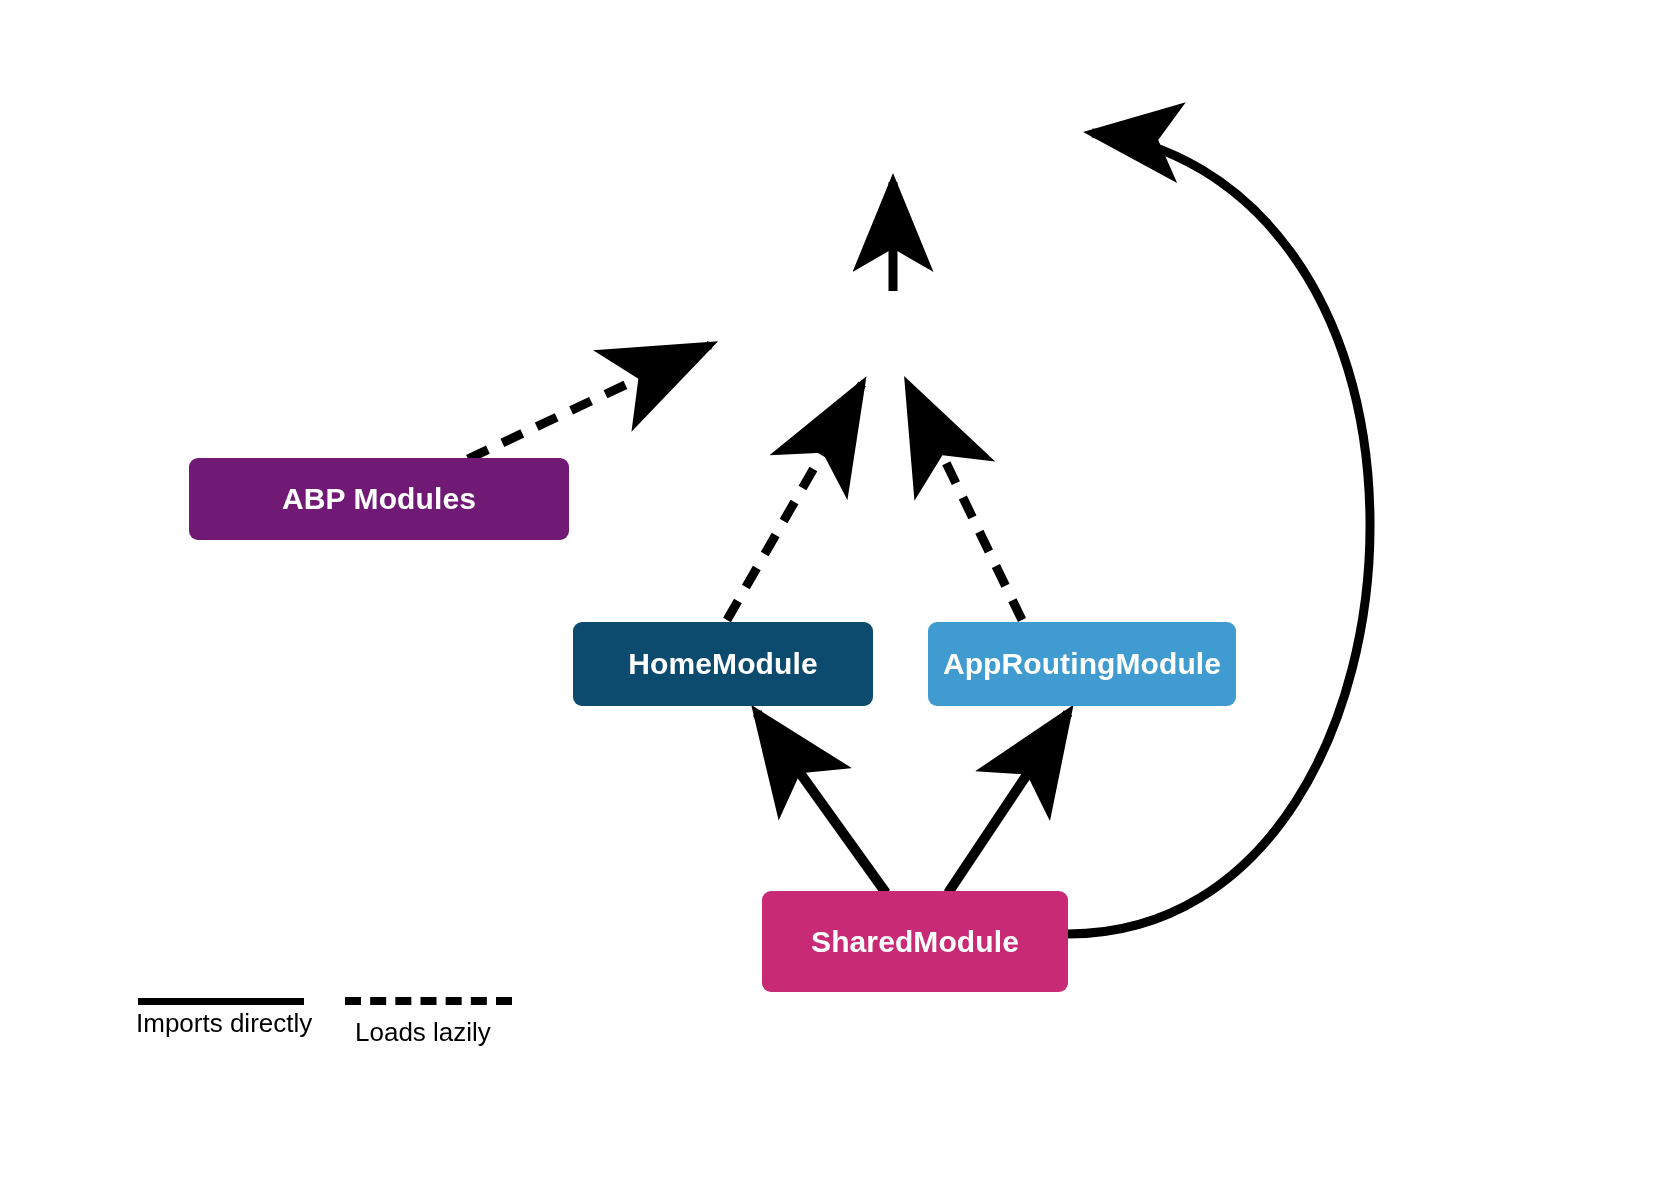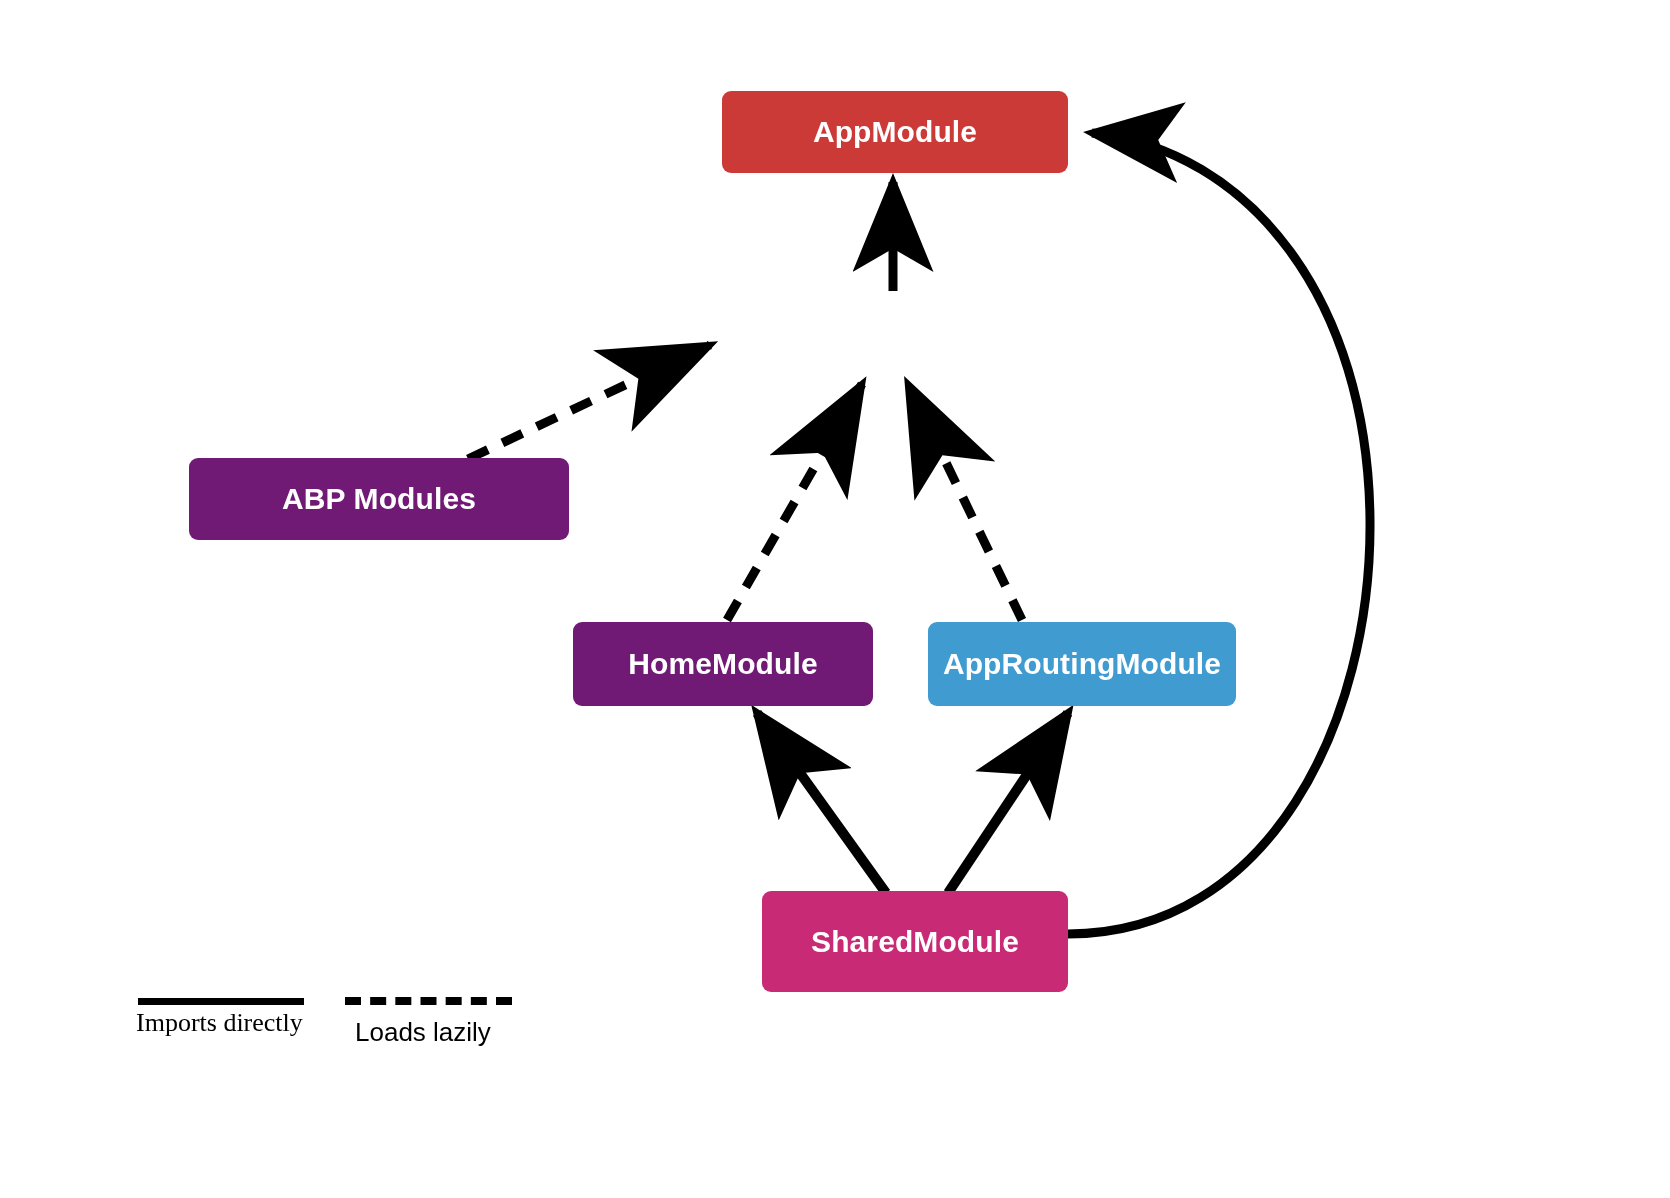--- a/index.html
+++ b/index.html
@@ -78,42 +78,39 @@
 
     <line x1="1022" y1="620" x2="908" y2="384" stroke="#000000" stroke-width="9" stroke-dasharray="22 16" marker-end="url(#arrowhead-thin)"></line>
 
     <line x1="886" y1="893" x2="757" y2="713" stroke="#000000" stroke-width="10" marker-end="url(#arrowhead)"></line>
 
     <line x1="948" y1="893" x2="1068" y2="713" stroke="#000000" stroke-width="10" marker-end="url(#arrowhead)"></line>
 
     <path d="M 1068 934 C 1270 934, 1372 720, 1370 520 C 1368 300, 1250 150, 1092 133" fill="none" stroke="#000000" stroke-width="9" marker-end="url(#arrowhead)"></path>
   </svg>
 
-  <div class="node" style="left:722px; top:91px; width:346px; height:82px; background:#cc3a38;">
-    <span>AppModule</span>
-  </div>
 
 
   <div class="node" style="left:189px; top:458px; width:380px; height:82px; background:#701a75;">
     <span>ABP Modules</span>
   </div>
 
-  <div class="node" style="left:573px; top:622px; width:300px; height:84px; background:#701a75;">
+  <div class="node" style="left:573px; top:622px; width:300px; height:84px; background:#0c4a6e;">
     <span>HomeModule</span>
   </div>
 
   <div class="node" style="left:928px; top:622px; width:308px; height:84px; background:#3f9bd0;">
     <span>AppRoutingModule</span>
   </div>
 
   <div class="node" style="left:762px; top:891px; width:306px; height:101px; background:#c82a75;">
     <span>SharedModule</span>
   </div>
 
   <div>
     <div class="legend-line" style="left:138px; top:998px; width:166px;"></div>
-    <div class="legend-label" style="left:136px; top:1008px;font-family:Liberation Serif, serif;">Imports directly</div>
+    <div class="legend-label" style="left:136px; top:1008px;">Imports directly</div>
 
     <div class="legend-line dashed" style="left:345px; top:997px; width:167px;"></div>
     <div class="legend-label" style="left:355px; top:1008px;margin-top:9px;">Loads lazily</div>
   </div>
 
 </div>
 
 </body></html>

